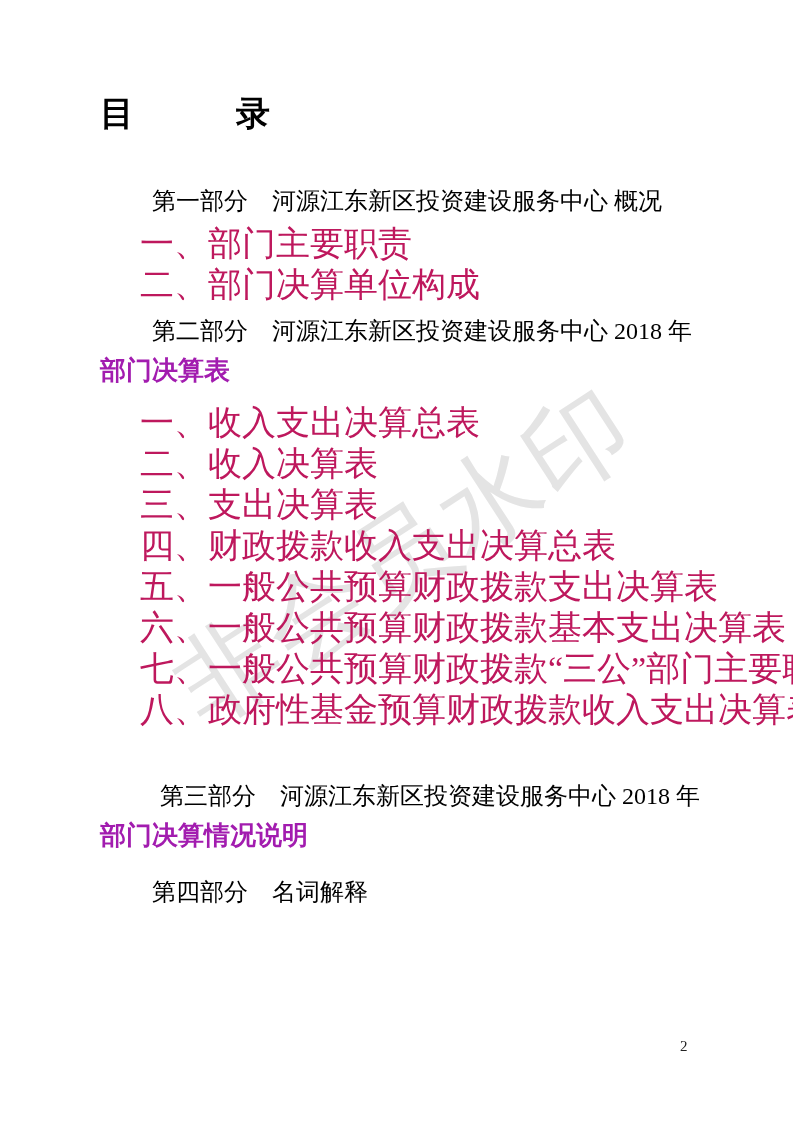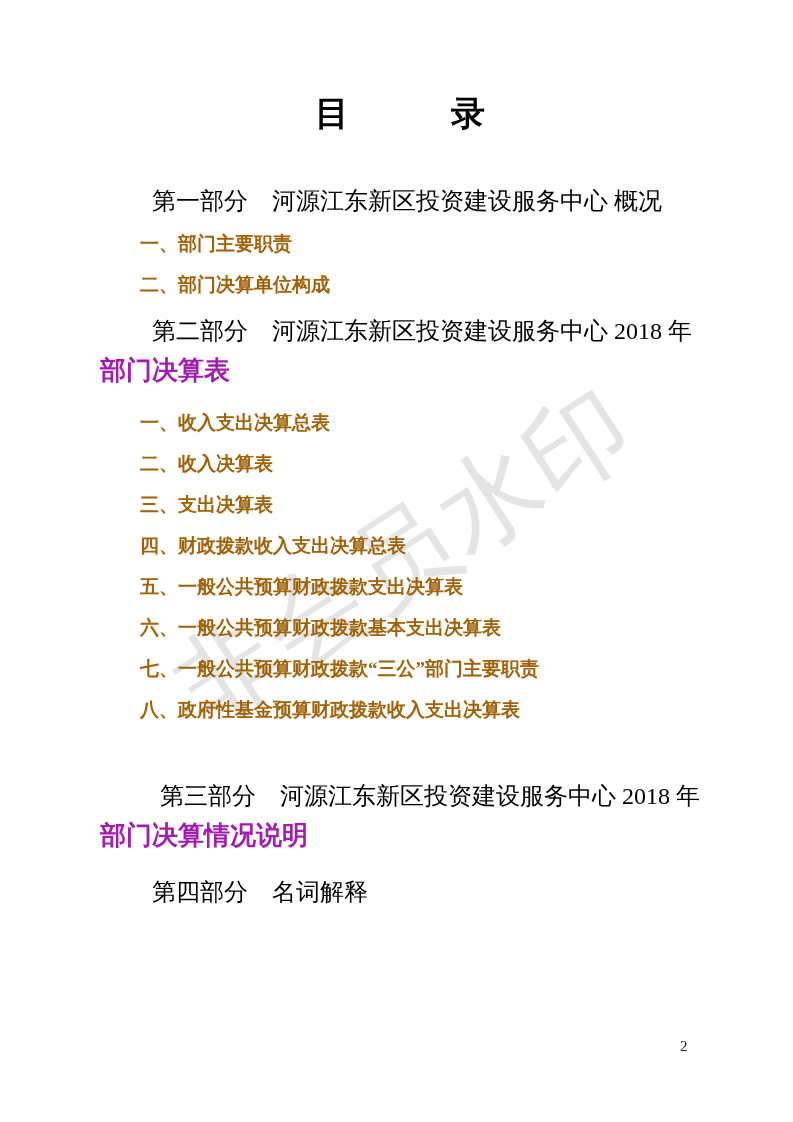--- a/index.html
+++ b/index.html
@@ -35,21 +35,20 @@
     position: relative;
     z-index: 1;
     margin-left: 100px;
     width: 600px;
   }
   #doc-title {
     margin-top: 92px;
     font-size: 34px;
     line-height: 44px;
     font-weight: bold;
-    text-align: center;
     white-space: pre;
     color: #000;
   }
   .line {
     margin: 0;
     white-space: nowrap;
   }
   .h {
     font-size: 24px;
     line-height: 38px;
@@ -58,25 +57,25 @@
     color: #000;
   }
   .c {                      
     font-size: 26px;
     line-height: 38px;
     font-weight: bold;
     text-indent: 0;
     color: #a21caf;
   }
   .i {
-    font-size: 19px;
+    font-size: 34px;
     line-height: 41px;
-    font-weight: bold;
+    font-weight: normal;
     text-indent: 40px;
-    color: #a16207;
+    color: #be185d;
   }
   #toc-list > .h:first-child { margin-top: 46px; }
   .h + .i { margin-top: 3px; }
   .i + .h { margin-top: 7px; }
   .h + .c { margin-top: 2px; }
   .c + .h { margin-top: 18px; }
   .c + .i { margin-top: 12px; }
   .gap-before { margin-top: 47px !important; text-align: right; }
   #page-number {
     position: absolute;

